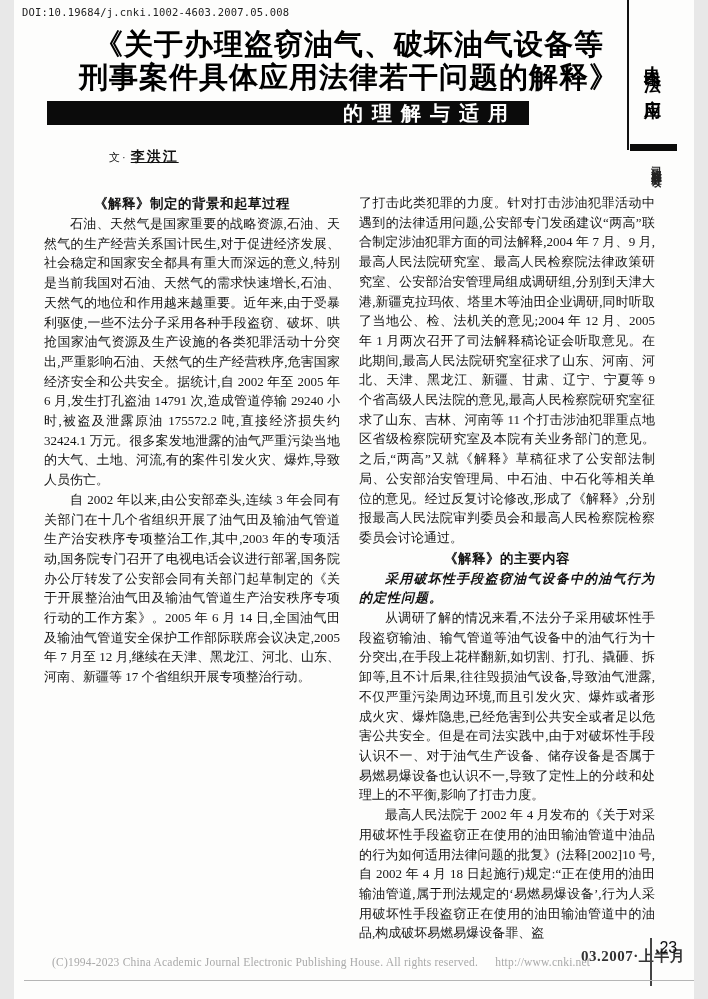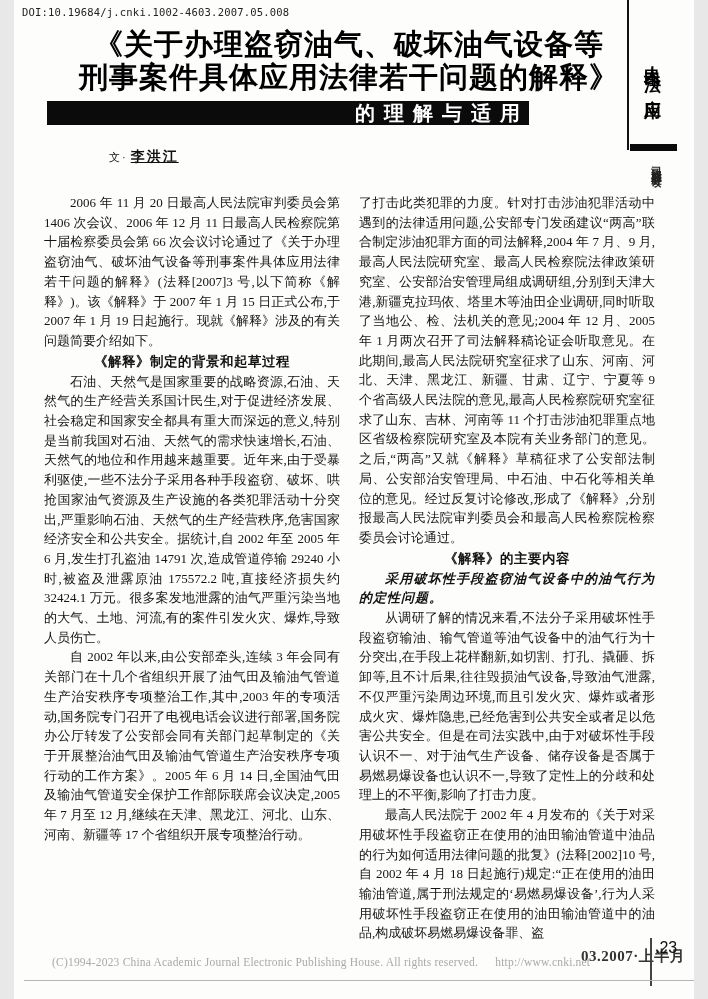--- a/index.html
+++ b/index.html
@@ -23,21 +23,21 @@
     font-size:29px;line-height:33px;letter-spacing:1px;
     color:#000;
   }
   .banner{
     position:absolute;top:101px;left:33px;width:482px;height:24px;
     background:#0b0b0b;
     color:#fff;
     text-align:right;
     font-size:20px;line-height:24px;
     letter-spacing:9px;
-    box-sizing:border-box;
+    padding-right:12px;box-sizing:border-box;
     font-family:"Liberation Sans","DejaVu Sans",sans-serif;
     font-weight:bold;
   }
   .author{
     position:absolute;top:148px;left:95px;
     font-size:12px;color:#111;
   }
   .author .pre{font-size:11px;letter-spacing:2px;}
   .author .name{font-size:14px;font-weight:bold;letter-spacing:2px;text-decoration:underline;}
   .columns{
@@ -114,21 +114,20 @@
 
   <div class="banner">的理解与适用</div>
 
   <div class="author">
     <span class="pre">文·</span>
     <span class="name">李洪江</span>
   </div>
 
   <div class="columns">
     <div class="col">
-      <p class="indent">2006 年 11 月 20 日最高人民法院审判委员会第 1406 次会议、2006 年 12 月 11 日最高人民检察院第十届检察委员会第 66 次会议讨论通过了《关于办理盗窃油气、破坏油气设备等刑事案件具体应用法律若干问题的解释》(法释[2007]3 号,以下简称《解释》)。该《解释》于 2007 年 1 月 15 日正式公布,于 2007 年 1 月 19 日起施行。现就《解释》涉及的有关问题简要介绍如下。</p>
       <h3>《解释》制定的背景和起草过程</h3>
       <p class="indent">石油、天然气是国家重要的战略资源,石油、天然气的生产经营关系国计民生,对于促进经济发展、社会稳定和国家安全都具有重大而深远的意义,特别是当前我国对石油、天然气的需求快速增长,石油、天然气的地位和作用越来越重要。近年来,由于受暴利驱使,一些不法分子采用各种手段盗窃、破坏、哄抢国家油气资源及生产设施的各类犯罪活动十分突出,严重影响石油、天然气的生产经营秩序,危害国家经济安全和公共安全。据统计,自 2002 年至 2005 年 6 月,发生打孔盗油 14791 次,造成管道停输 29240 小时,被盗及泄露原油 175572.2 吨,直接经济损失约 32424.1 万元。很多案发地泄露的油气严重污染当地的大气、土地、河流,有的案件引发火灾、爆炸,导致人员伤亡。</p>
       <p class="indent">自 2002 年以来,由公安部牵头,连续 3 年会同有关部门在十几个省组织开展了油气田及输油气管道生产治安秩序专项整治工作,其中,2003 年的专项活动,国务院专门召开了电视电话会议进行部署,国务院办公厅转发了公安部会同有关部门起草制定的《关于开展整治油气田及输油气管道生产治安秩序专项行动的工作方案》。2005 年 6 月 14 日,全国油气田及输油气管道安全保护工作部际联席会议决定,2005 年 7 月至 12 月,继续在天津、黑龙江、河北、山东、河南、新疆等 17 个省组织开展专项整治行动。</p>
     </div>
     <div class="col">
       <p>了打击此类犯罪的力度。针对打击涉油犯罪活动中遇到的法律适用问题,公安部专门发函建议“两高”联合制定涉油犯罪方面的司法解释,2004 年 7 月、9 月,最高人民法院研究室、最高人民检察院法律政策研究室、公安部治安管理局组成调研组,分别到天津大港,新疆克拉玛依、塔里木等油田企业调研,同时听取了当地公、检、法机关的意见;2004 年 12 月、2005 年 1 月两次召开了司法解释稿论证会听取意见。在此期间,最高人民法院研究室征求了山东、河南、河北、天津、黑龙江、新疆、甘肃、辽宁、宁夏等 9 个省高级人民法院的意见,最高人民检察院研究室征求了山东、吉林、河南等 11 个打击涉油犯罪重点地区省级检察院研究室及本院有关业务部门的意见。之后,“两高”又就《解释》草稿征求了公安部法制局、公安部治安管理局、中石油、中石化等相关单位的意见。经过反复讨论修改,形成了《解释》,分别报最高人民法院审判委员会和最高人民检察院检察委员会讨论通过。</p>
       <h3>《解释》的主要内容</h3>
       <p class="kai">采用破坏性手段盗窃油气设备中的油气行为的定性问题。</p>
       <p class="indent">从调研了解的情况来看,不法分子采用破坏性手段盗窃输油、输气管道等油气设备中的油气行为十分突出,在手段上花样翻新,如切割、打孔、撬砸、拆卸等,且不计后果,往往毁损油气设备,导致油气泄露,不仅严重污染周边环境,而且引发火灾、爆炸或者形成火灾、爆炸隐患,已经危害到公共安全或者足以危害公共安全。但是在司法实践中,由于对破坏性手段认识不一、对于油气生产设备、储存设备是否属于易燃易爆设备也认识不一,导致了定性上的分歧和处理上的不平衡,影响了打击力度。</p>
       <p class="indent">最高人民法院于 2002 年 4 月发布的《关于对采用破坏性手段盗窃正在使用的油田输油管道中油品的行为如何适用法律问题的批复》(法释[2002]10 号,自 2002 年 4 月 18 日起施行)规定:“正在使用的油田输油管道,属于刑法规定的‘易燃易爆设备’,行为人采用破坏性手段盗窃正在使用的油田输油管道中的油品,构成破坏易燃易爆设备罪、盗</p>

